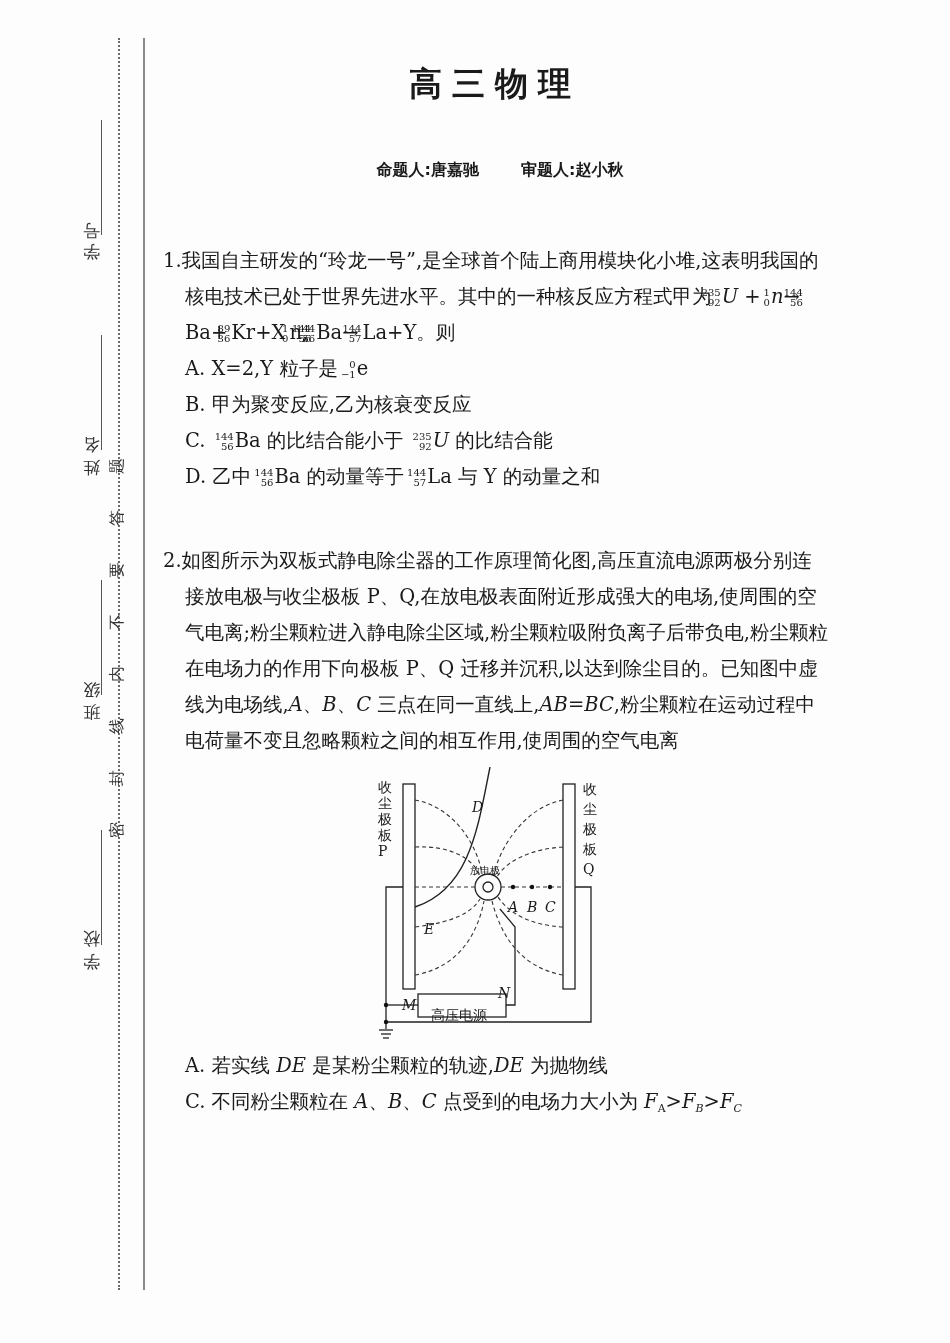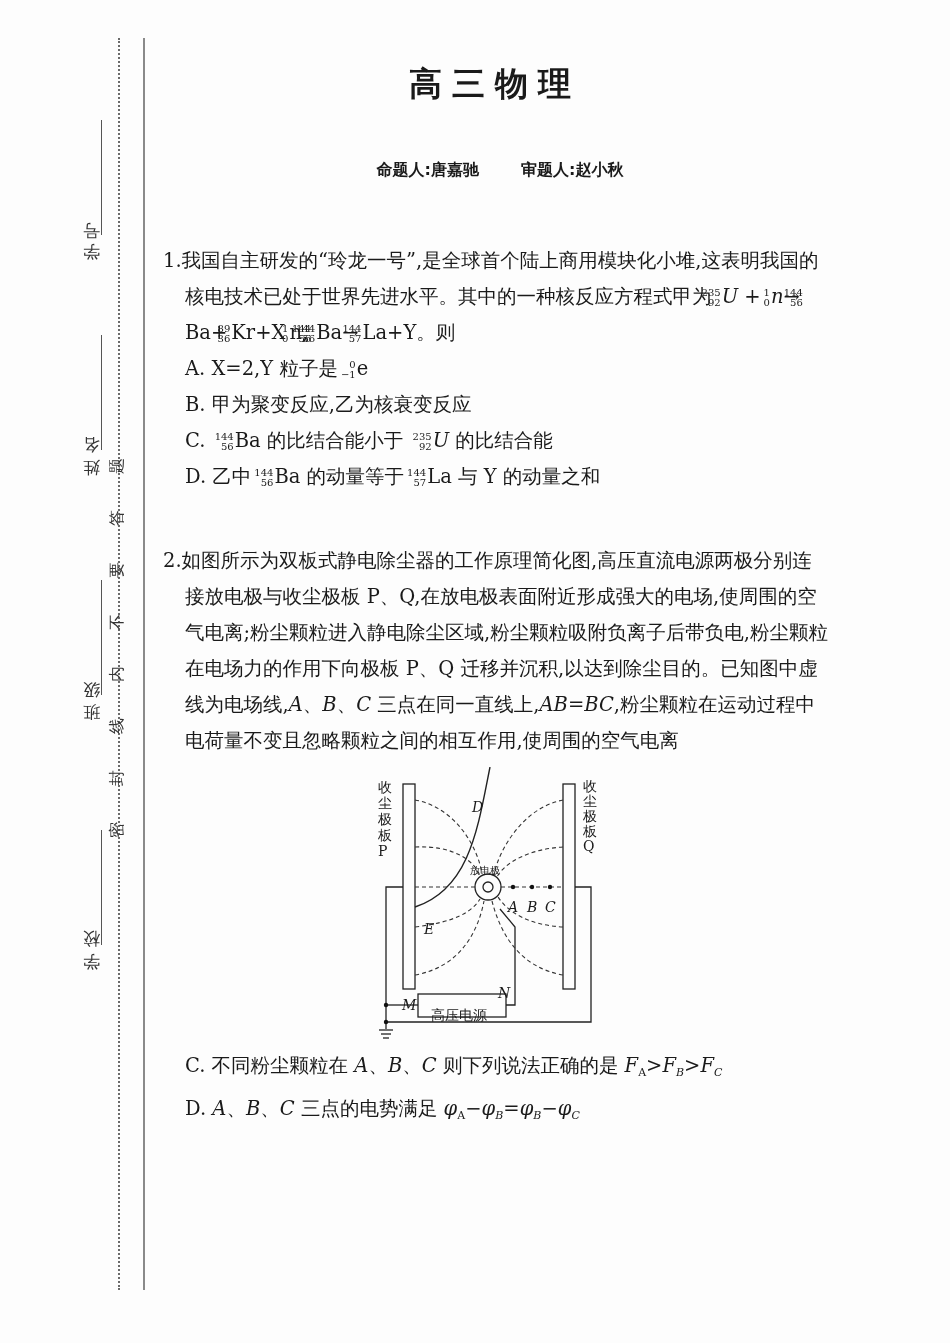--- a/index.html
+++ b/index.html
@@ -158,28 +158,28 @@
         </g>
         <g fill="#111">
             <circle cx="153" cy="120" r="2.2"></circle>
             <circle cx="172" cy="120" r="2.2"></circle>
             <circle cx="190" cy="120" r="2.2"></circle>
           <circle cx="26" cy="238" r="2.2"></circle>
             <circle cx="26" cy="255" r="2.2"></circle>
           </g>
       </svg>
       <div class="fig-lbl" style="left:18px;top:12px;width:16px;line-height:16px;">收尘极板P</div>
-      <div class="fig-lbl" style="left:223px;top:12px;width:16px;line-height:15px;">收尘极板Q</div>
+      <div class="fig-lbl" style="left:223px;top:12px;width:16px;line-height:20px;">收尘极板Q</div>
       <div class="fig-lbl" style="left:110px;top:86px;font-size:10px;">放电极</div>
       <div class="fig-lbl" style="left:71px;top:230px;">高压电源</div>
       <div class="fig-lbl" style="left:148px;top:122px;font-style:italic;">A</div>
       <div class="fig-lbl" style="left:167px;top:122px;font-style:italic;">B</div>
       <div class="fig-lbl" style="left:185px;top:122px;font-style:italic;">C</div>
       <div class="fig-lbl" style="left:112px;top:22px;font-style:italic;">D</div>
       <div class="fig-lbl" style="left:64px;top:144px;font-style:italic;">E</div>
       <div class="fig-lbl" style="left:42px;top:220px;font-style:italic;">M</div>
       <div class="fig-lbl" style="left:138px;top:208px;font-style:italic;">N</div>
     </div>
 
-    <div class="opt rich"><span>C. 不同粉尘颗粒在 </span><i>A</i><span>、</span><i>B</i><span>、</span><i>C</i><span> 则下列说法正确的是 </span><i>F</i><span class="sub">A</span><span>&gt;</span><i>F</i><span class="sub" style="font-style: italic;">B</span><span>&gt;</span><i>F</i><span class="sub" style="font-style: italic;">C</span></div>
-    <div class="opt rich"><span>D. </span><i>A</i><span>、</span><i>B</i><span>、</span><i>C</i><span> 三点的电势满足 </span><i>φ</i><span class="sub">A</span><span>−</span><i>φ</i><span class="sub" style="font-style: italic;">B</span><span>=</span><i>φ</i><span class="sub" style="font-style: italic;">B</span><span>−</span><i>φ</i><span class="sub" style="font-style: italic;">C</span></div>
+    <div class="opt rich"><span>A. 若实线 </span><i>DE</i><span> 是某粉尘颗粒的轨迹,</span><i>DE</i><span> 为抛物线</span></div>
+    <div class="opt rich"><span>C. 不同粉尘颗粒在 </span><i>A</i><span>、</span><i>B</i><span>、</span><i>C</i><span> 点受到的电场力大小为 </span><i>F</i><span class="sub">A</span><span>&gt;</span><i>F</i><span class="sub" style="font-style: italic;">B</span><span>&gt;</span><i>F</i><span class="sub" style="font-style: italic;">C</span></div>
   </div>
 </div>
 
 </body></html>

